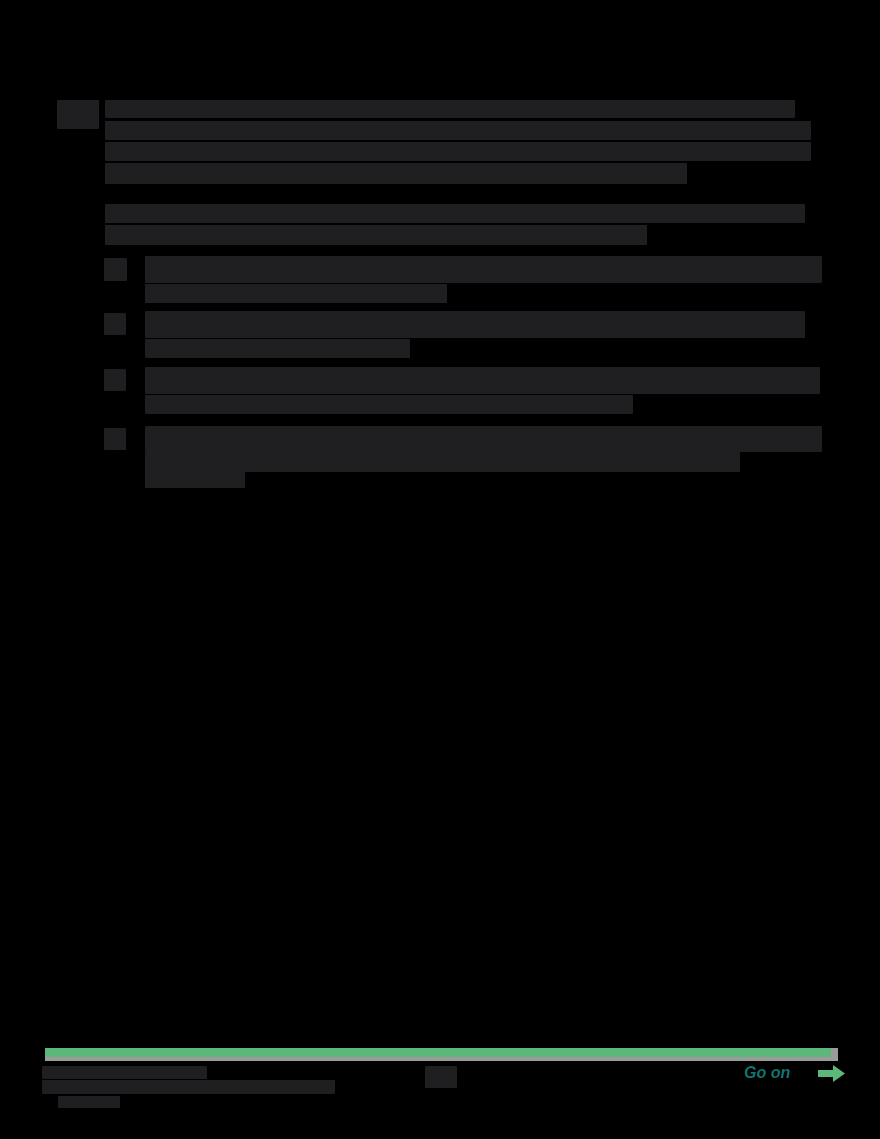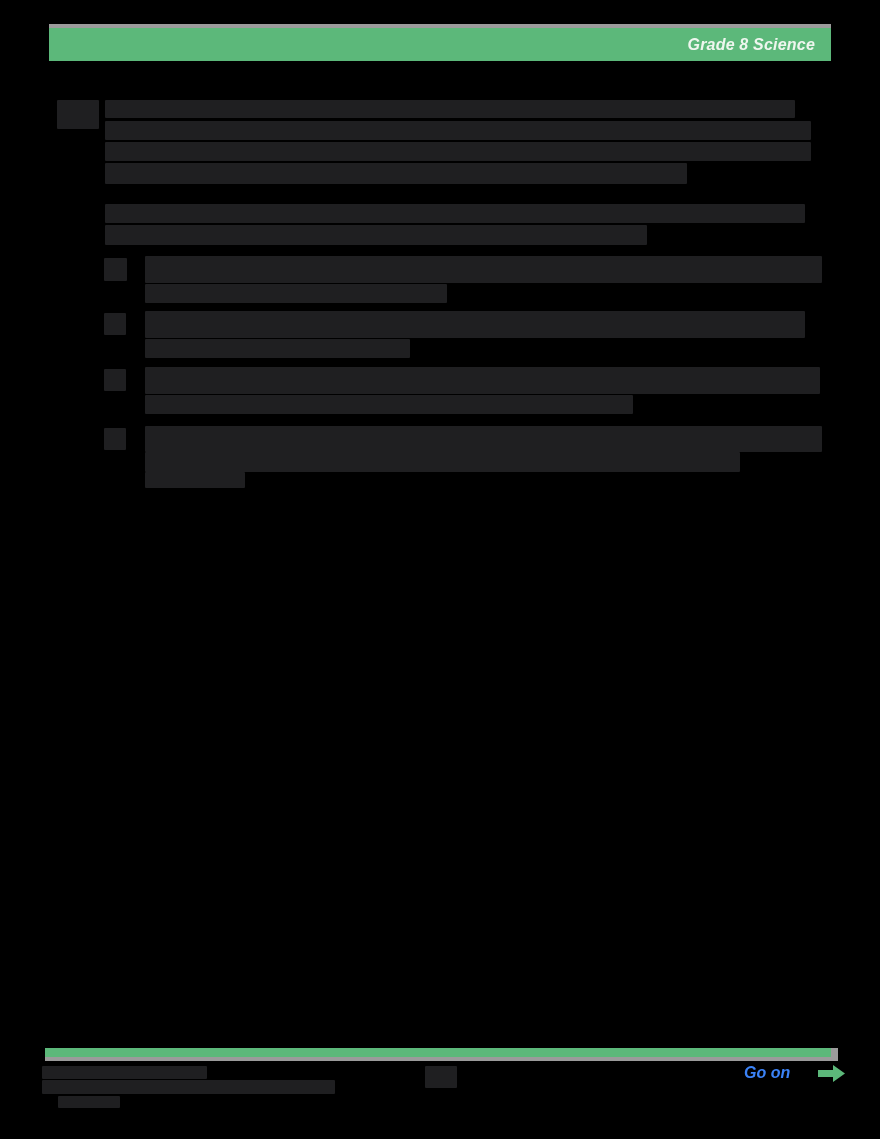--- a/index.html
+++ b/index.html
@@ -33,23 +33,20 @@
     font-size:16px;font-weight:bold;font-style:italic;
     cursor:pointer;
   }
   #go-on svg{display:block;}
 </style>
 </head>
 <body>
 
 <div id="page" style="background: rgb(0, 0, 0);">
 
-  <div id="header-bar" style="background: rgb(92, 184, 122); border-top-color: rgb(155, 155, 155);">
-    <span id="header-title" style="color: rgb(238, 246, 238);">Grade 8 Science</span>
-  </div>
 
   <div id="redaction-layer">
       <div class="redact" style="left: 57px; top: 100px; width: 42px; height: 29px; background: rgb(31, 31, 33);"></div>
       <div class="redact" style="left: 105px; top: 100px; width: 690px; height: 18px; background: rgb(31, 31, 33);"></div>
       <div class="redact" style="left: 105px; top: 121px; width: 706px; height: 19px; background: rgb(31, 31, 33);"></div>
       <div class="redact" style="left: 105px; top: 142px; width: 706px; height: 19px; background: rgb(31, 31, 33);"></div>
       <div class="redact" style="left: 105px; top: 163px; width: 582px; height: 21px; background: rgb(31, 31, 33);"></div>
       <div class="redact" style="left: 105px; top: 204px; width: 700px; height: 19px; background: rgb(31, 31, 33);"></div>
       <div class="redact" style="left: 105px; top: 225px; width: 542px; height: 20px; background: rgb(31, 31, 33);"></div>
       <div class="redact" style="left: 104px; top: 258px; width: 23px; height: 23px; background: rgb(31, 31, 33);"></div>
@@ -68,20 +65,20 @@
       <div class="redact" style="left: 42px; top: 1066px; width: 165px; height: 13px; background: rgb(31, 31, 33);"></div>
       <div class="redact" style="left: 42px; top: 1080px; width: 293px; height: 14px; background: rgb(31, 31, 33);"></div>
       <div class="redact" style="left: 58px; top: 1096px; width: 62px; height: 12px; background: rgb(31, 31, 33);"></div>
       <div class="redact" style="left: 425px; top: 1066px; width: 32px; height: 22px; background: rgb(31, 31, 33);"></div>
     </div>
 
   <div id="footer-rule-shadow" style="background: rgb(155, 155, 155);">
     <div id="footer-rule-green" style="background: rgb(92, 184, 122);"></div>
   </div>
 
-  <div id="go-on" style="color: #3b82f6; gap: 28px;">
+  <div id="go-on" style="color: #0f766e; gap: 28px;">
     <span>Go on</span>
     <svg width="28" height="19" viewBox="0 0 28 19">
       <polygon id="arrow-poly" points="0,6 15,6 15,1 27,9.5 15,18 15,13 0,13" fill="#5cb87a"></polygon>
     </svg>
   </div>
 
 </div>
 
 </body></html>

